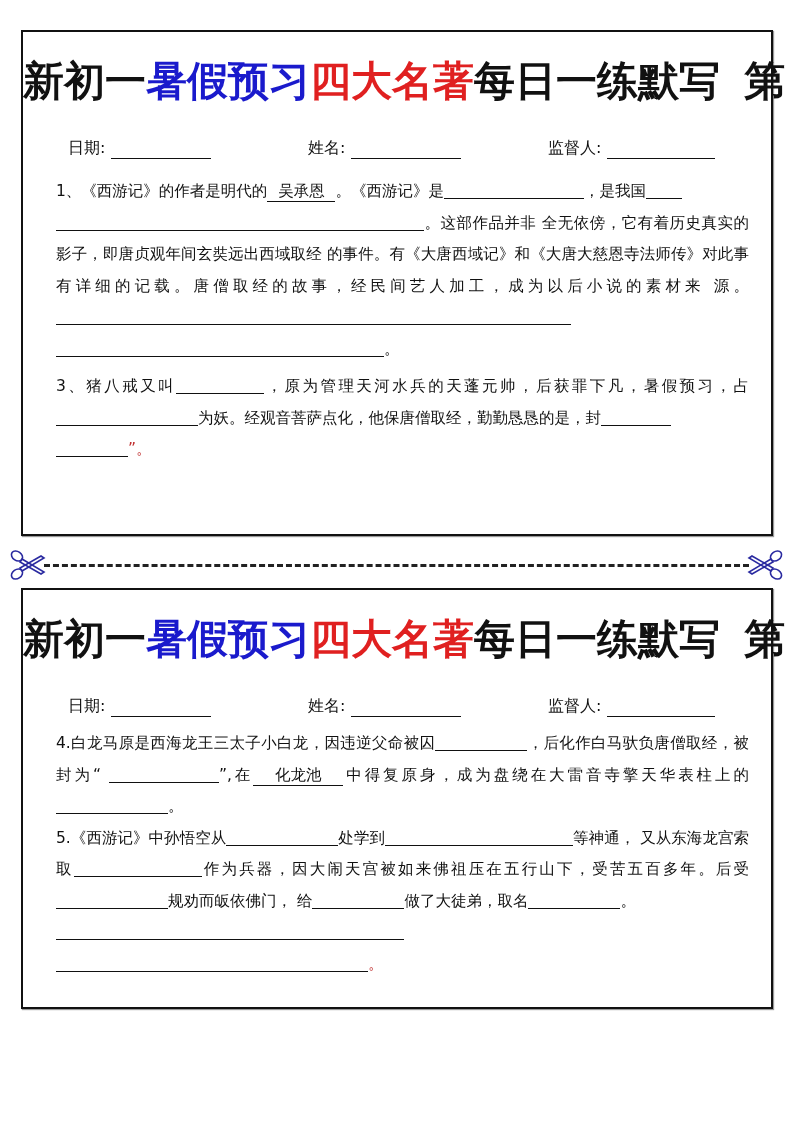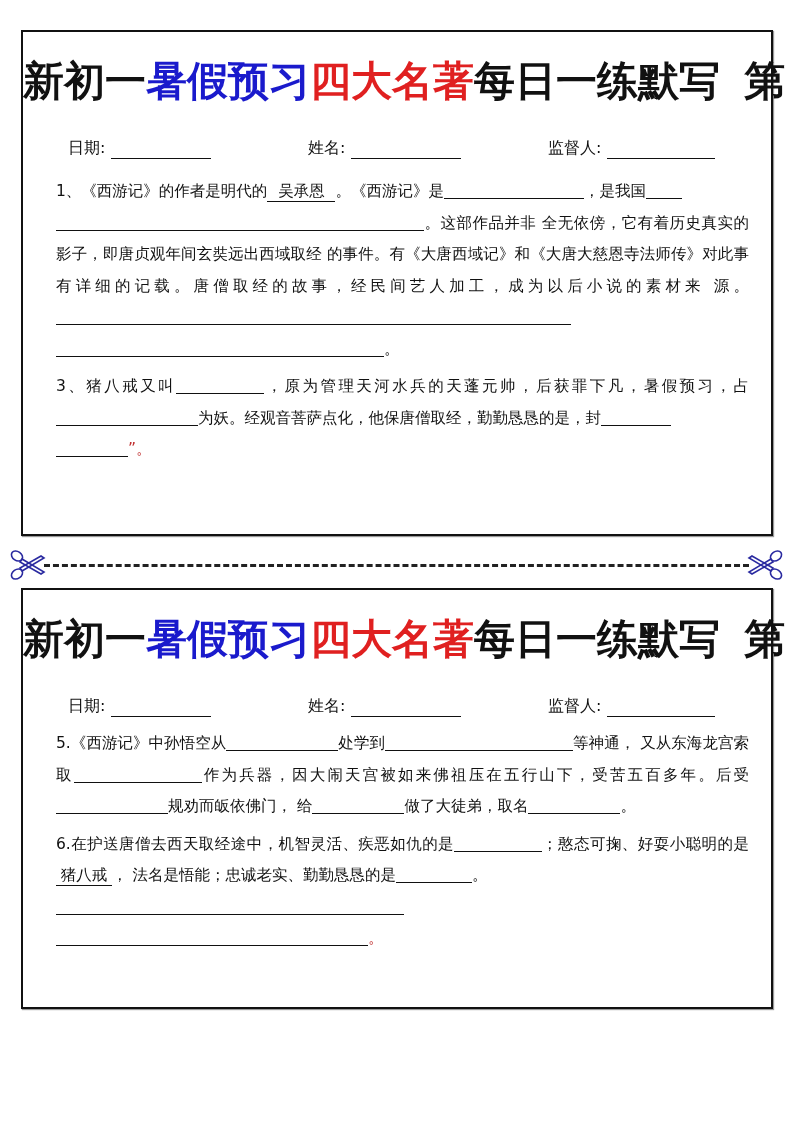--- a/index.html
+++ b/index.html
@@ -80,24 +80,24 @@
     <span class="black" style="margin-left:10px">第</span>
     <span class="black" style="font-family:'Liberation Sans',sans-serif;font-weight:normal;margin:0 4px">2</span><span class="black">天</span>
   </div>
   <div class="meta">
     <div class="f" style="left:45px"><span>日期:</span><span class="line" style="width:100px"></span></div>
     <div class="f" style="left:285px"><span>姓名:</span><span class="line" style="width:110px"></span></div>
     <div class="f" style="left:525px"><span>监督人:</span><span class="line" style="width:108px"></span></div>
   </div>
 
   <div class="body" style="top:138px">
+    <p class="p">
+      <span>4.白龙马原是西海龙王三太子小白龙，因违逆父命被囚</span><span class="blank" style="width:92px"></span><span>，后化作白马驮负唐僧取经，被封为“</span><span class="blank" style="width:110px;margin-left:8px"></span><span>”,在</span><span class="filled" style="width:90px">化龙池</span><span>中得复原身，成为盘绕在大雷音寺擎天华表柱上的</span><span class="blank" style="width:112px"></span><span>。</span>
+    </p>
     <p class="p" style="">
       <span>5.《西游记》中孙悟空从</span><span class="blank" style="width:112px"></span><span>处学到</span><span class="blank" style="width:188px"></span><span>等神通， 又从东海龙宫索取</span><span class="blank" style="width:128px"></span><span>作为兵器，因大闹天宫被如来佛祖压在五行山下，受苦五百多年。后受</span><span class="blank" style="width:112px"></span><span>规劝而皈依佛门， 给</span><span class="blank" style="width:92px"></span><span>做了大徒弟，取名</span><span class="blank" style="width:92px"></span><span>。</span>
-    </p>
-    <p class="p" style="margin-top:6px">
-      <span>6.在护送唐僧去西天取经途中，机智灵活、疾恶如仇的是</span><span class="blank" style="width:88px"></span><span>；憨态可掬、好耍小聪明的是</span><span class="filled" style="width:56px">猪八戒</span><span>， 法名是悟能；忠诚老实、勤勤恳恳的是</span><span class="blank" style="width:76px"></span><span>。</span>
     </p>
     <p class="p">
       <span class="blank" style="width:348px"></span><br>
       <span class="blank" style="width:312px"></span><span class="redtxt">。</span>
     </p>
   </div>
 </div>
 
 </body></html>

